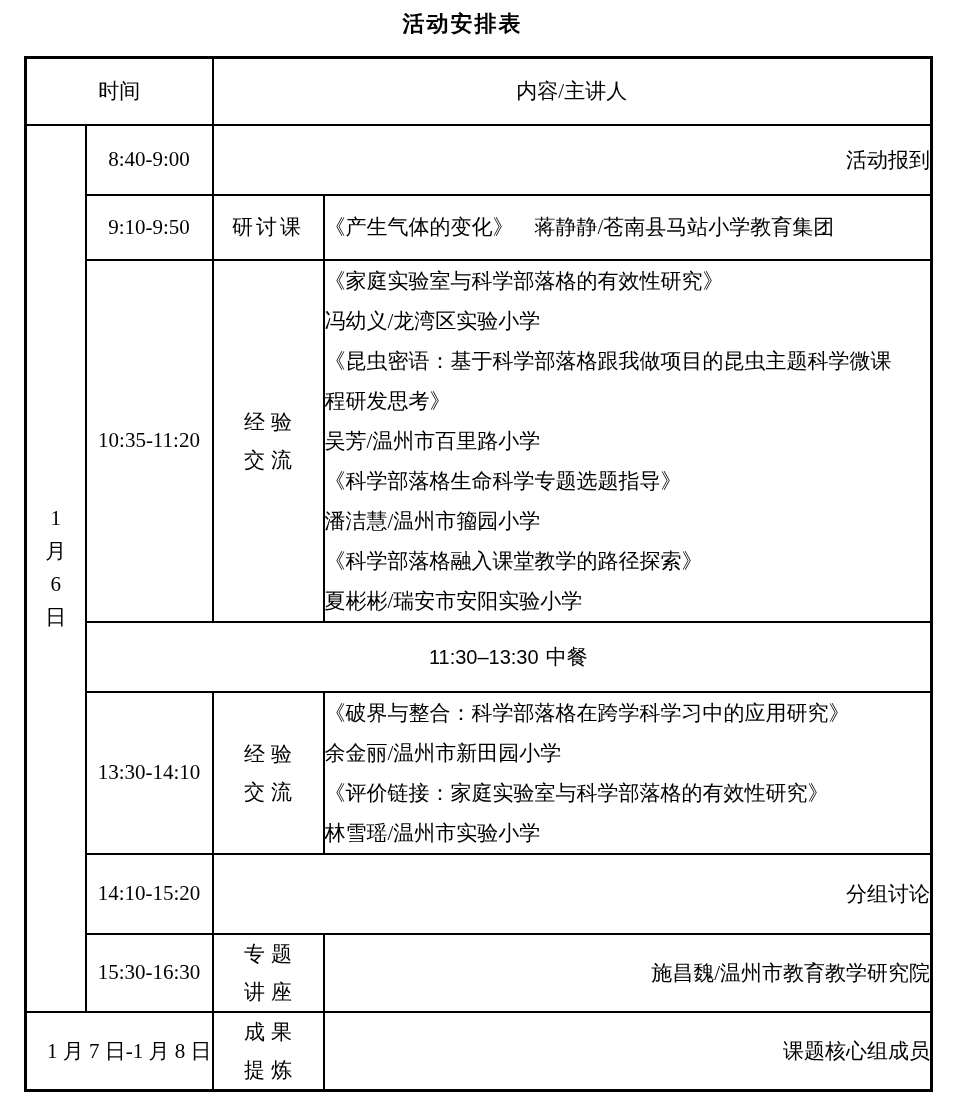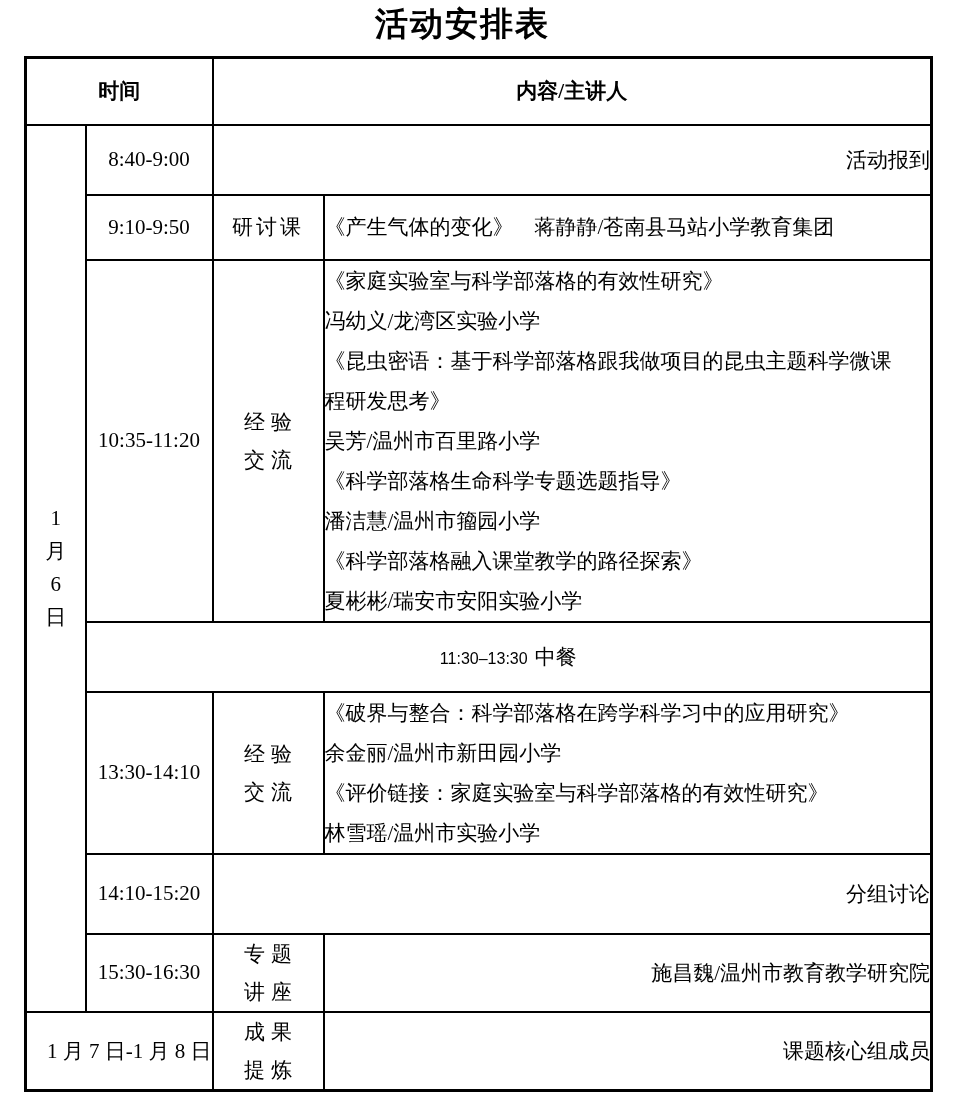--- a/index.html
+++ b/index.html
@@ -14,53 +14,53 @@
     width: 956px;
     height: 1108px;
     background: #ffffff;
     overflow: hidden;
   }
   .doc-title {
     margin: 0;
     padding-top: 7px;
     width: 925px;
     text-align: center;
-    font-size: 33px;
+    font-size: 22px;
     font-weight: bold;
     letter-spacing: 2px;
     line-height: 34px;
   }
   table.schedule {
     border-collapse: collapse;
     table-layout: fixed;
     margin-left: 24px;
     margin-top: 15px;
     width: 906px;
     border: 3px solid #000;
   }
   table.schedule td {
     border: 2px solid #000;
     font-size: 21px;
     vertical-align: middle;
     padding: 0;
     overflow: hidden;
   }
   .c { text-align: right; }
-  .hdr { font-weight: bold; font-size: 21px; text-align: center; }
+  .hdr { font-weight: normal; font-size: 21px; text-align: center; }
   .time-cell { text-align: center; font-size: 21px; }
   .type-cell { text-align: center; letter-spacing: 6px; }
   .type-cell .tline { line-height: 38px; text-indent: 6px; letter-spacing: 6px; }
   .day-cell { text-align: center; }
   .day-cell .dchar { line-height: 33px; text-align: center; }
   .content-left { text-align: left; padding-left: 8px; padding-right: 4px; }
   .content-left .line { line-height: 40px; white-space: nowrap; }
   .lunch-cell { text-align: center; }
   .lunch-time {
     font-family: "Liberation Sans", "DejaVu Sans", sans-serif;
-    font-size: 16px;
+    font-size: 20px;
   }
   .lunch-label { margin-left: 7px; }
 </style>
 </head>
 <body>
 
 <div class="page">
 
   <h1 class="doc-title">活动安排表</h1>
 

